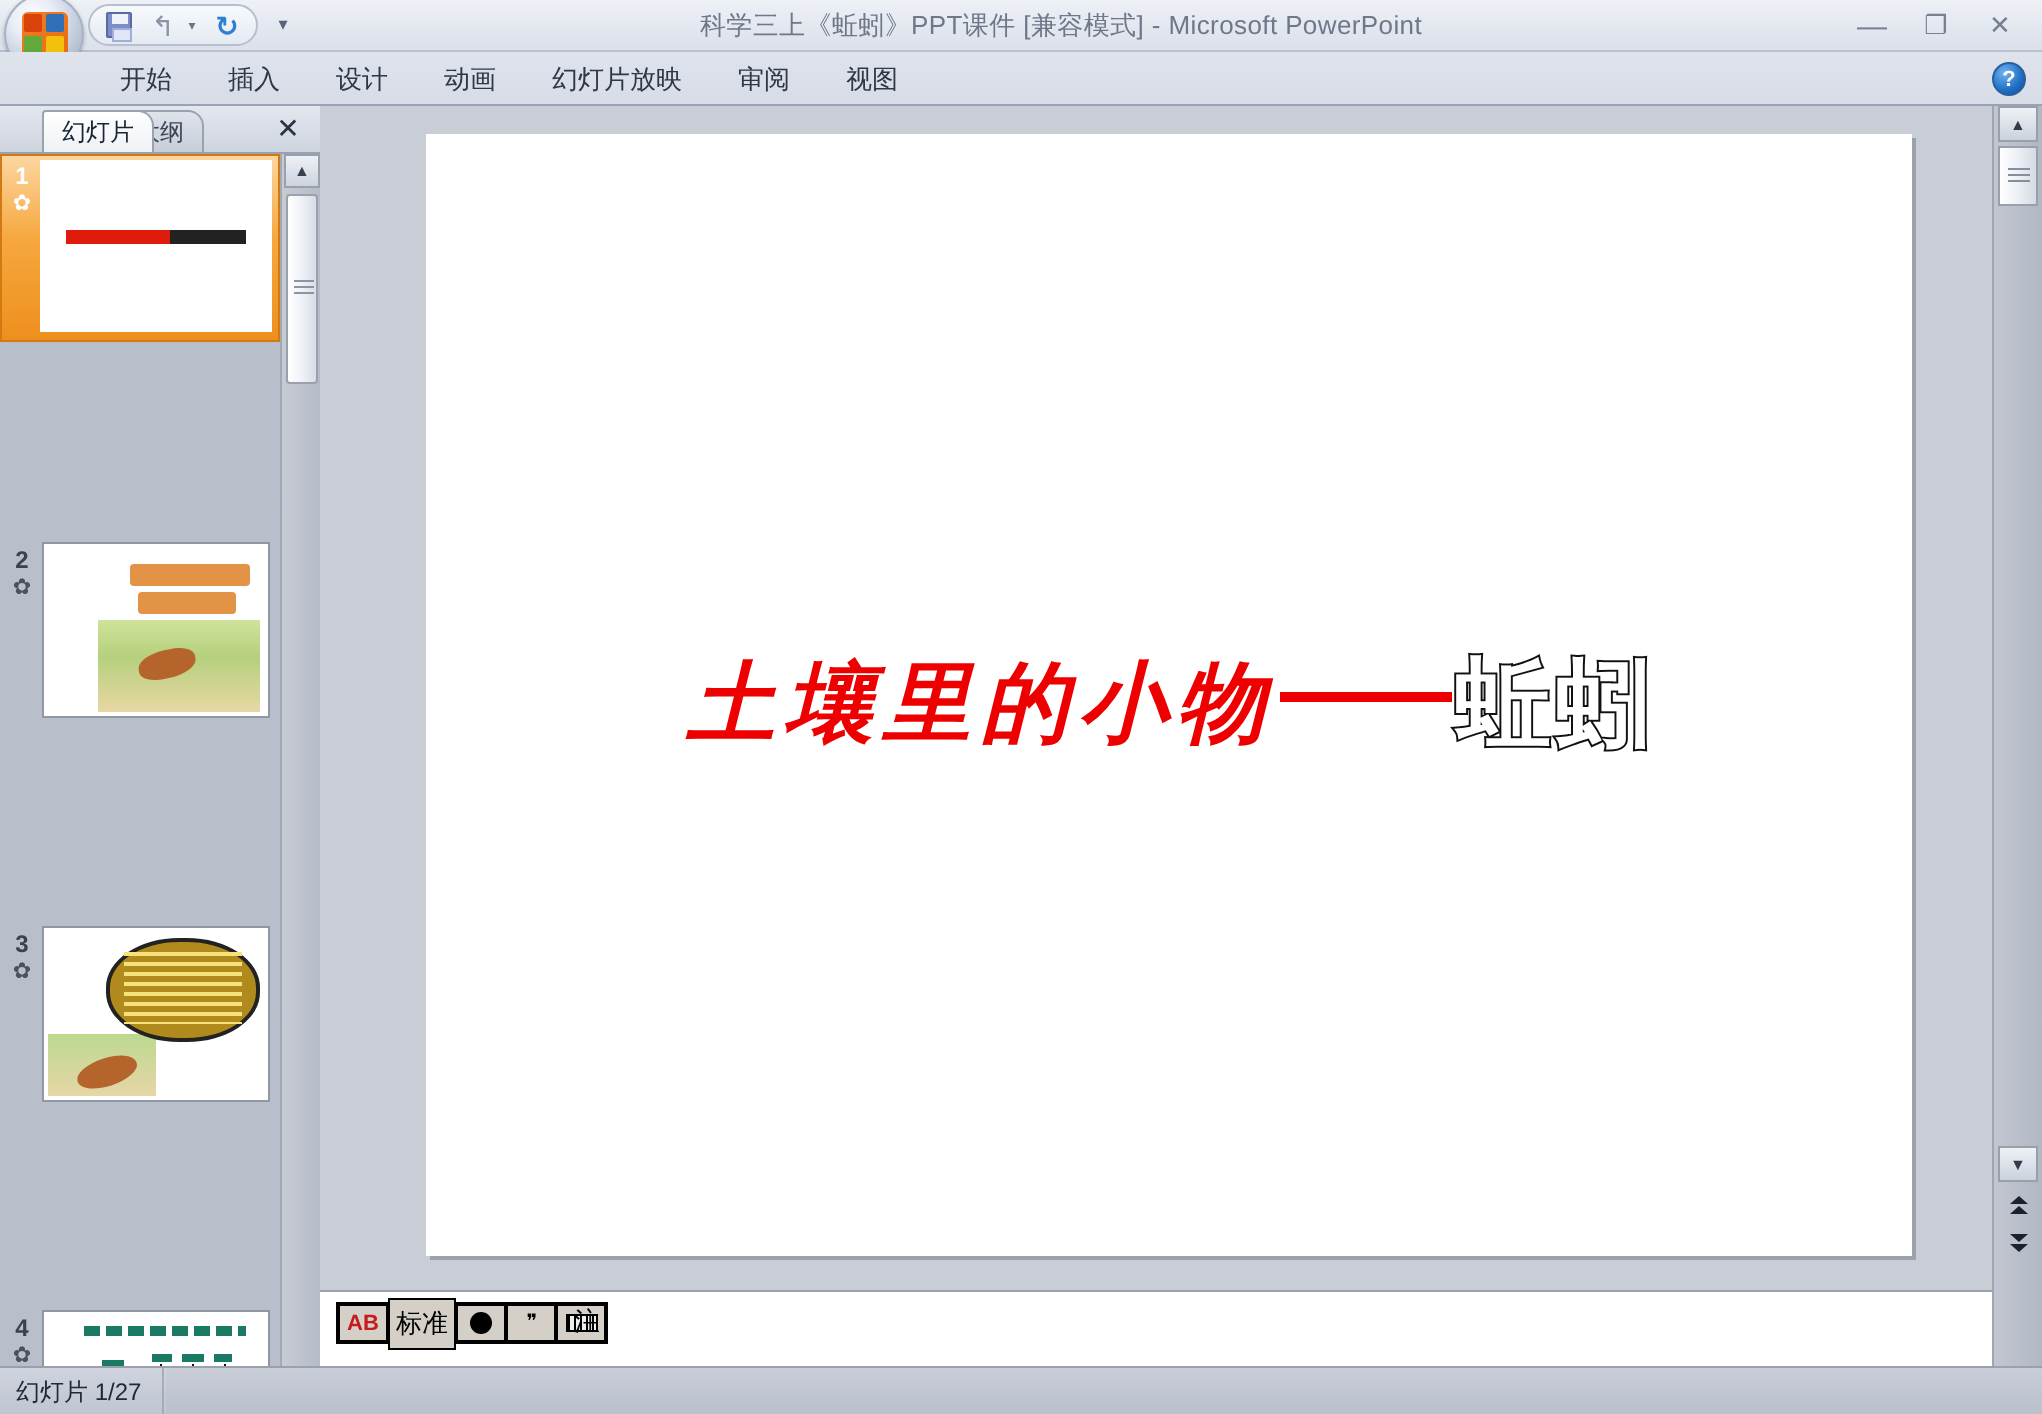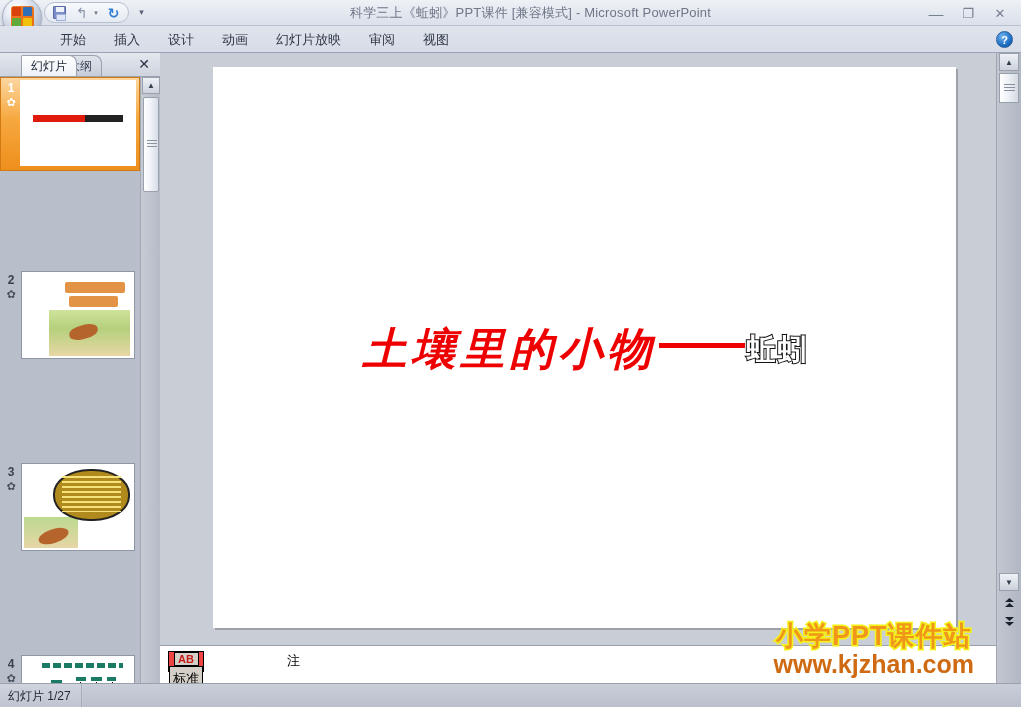--- a/index.html
+++ b/index.html
@@ -222,21 +222,21 @@
     font-size: 44px; font-weight: bold; color: #ee0000;
     letter-spacing: 5px; font-style: italic;
     vertical-align: middle;
   }
   .st-dash {
     display: inline-block; width: 86px; height: 5px; background: #ee0000;
     vertical-align: middle; margin: 0 2px 8px 2px;
   }
   .st-outline {
     font-family: Liberation Serif, serif;
-    font-size: 29px; font-weight: bold; color: #ffffff;
+    font-size: 48px; font-weight: bold; color: #ffffff;
     letter-spacing: 2px;
     -webkit-text-stroke: 2px #111111;
     paint-order: stroke fill;
     vertical-align: middle;
   }
 
   
   .main-scroll {
     position: absolute; left: 996px; top: 53px; width: 25px; height: 630px;
     background: linear-gradient(90deg,#c1c6d0,#b2b8c3);
@@ -265,21 +265,21 @@
   }
 
   
   .notes-area {
     position: absolute; left: 160px; top: 645px; width: 836px; height: 38px;
     background: #ffffff; border-top: 1px solid #9aa1ad;
   }
   .legacy-toolbar {
     position: absolute; left: 8px; top: 5px; height: 21px;
     display: flex; align-items: center;
-    border: 1px solid #000000; background: #ef4444; flex-direction: column;
+    border: 1px solid #000000; background: #ef4444;
   }
   .lt-btn {
     width: 25px; height: 19px; border: 1px solid #000;
     margin: 0; background: #d4d0c8;
     display:flex; align-items:center; justify-content:center;
     font-size: 11px; color: #000;
   }
   .lt-label {
     height: 19px; border: 1px solid #000; padding: 12px 3px;
     display:flex; align-items:center; font-size:13px; color:#000; background:#d4d0c8;
@@ -487,24 +487,20 @@
       </div>
       <div class="lt-btn">
         <span class="lt-quote">❞</span>
       </div>
       <div class="lt-btn">
         <span class="lt-kbd"></span>
       </div>
     </div>
     <div class="notes-tail">注</div>
 
-    <div class="watermark">
-      <div class="wm1">小学PPT课件站</div>
-      <div class="wm2">www.kjzhan.com</div>
-    </div>
   </div>
 
   <div class="statusbar">
     <div class="status-cell">幻灯片 1/27</div>
     <div class="status-rest"></div>
   </div>
 
 </div>
 
 </body></html>

